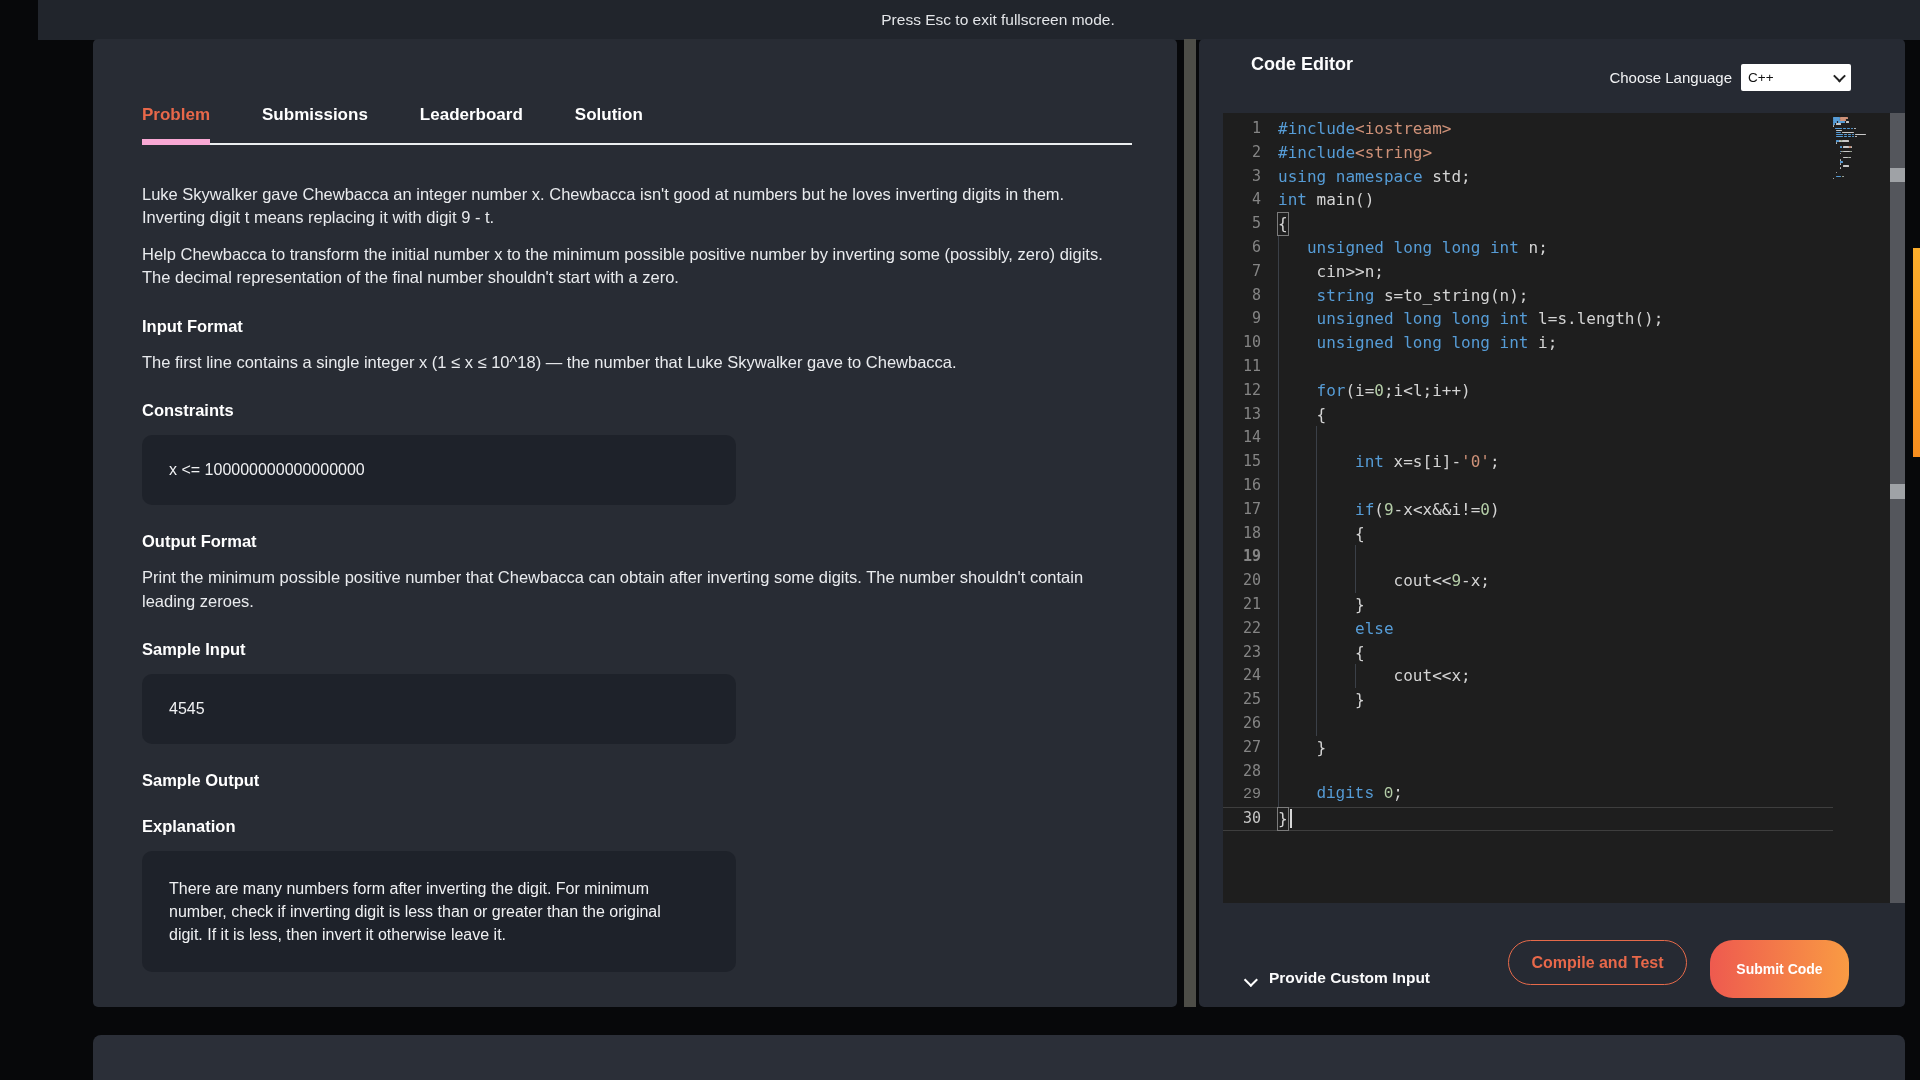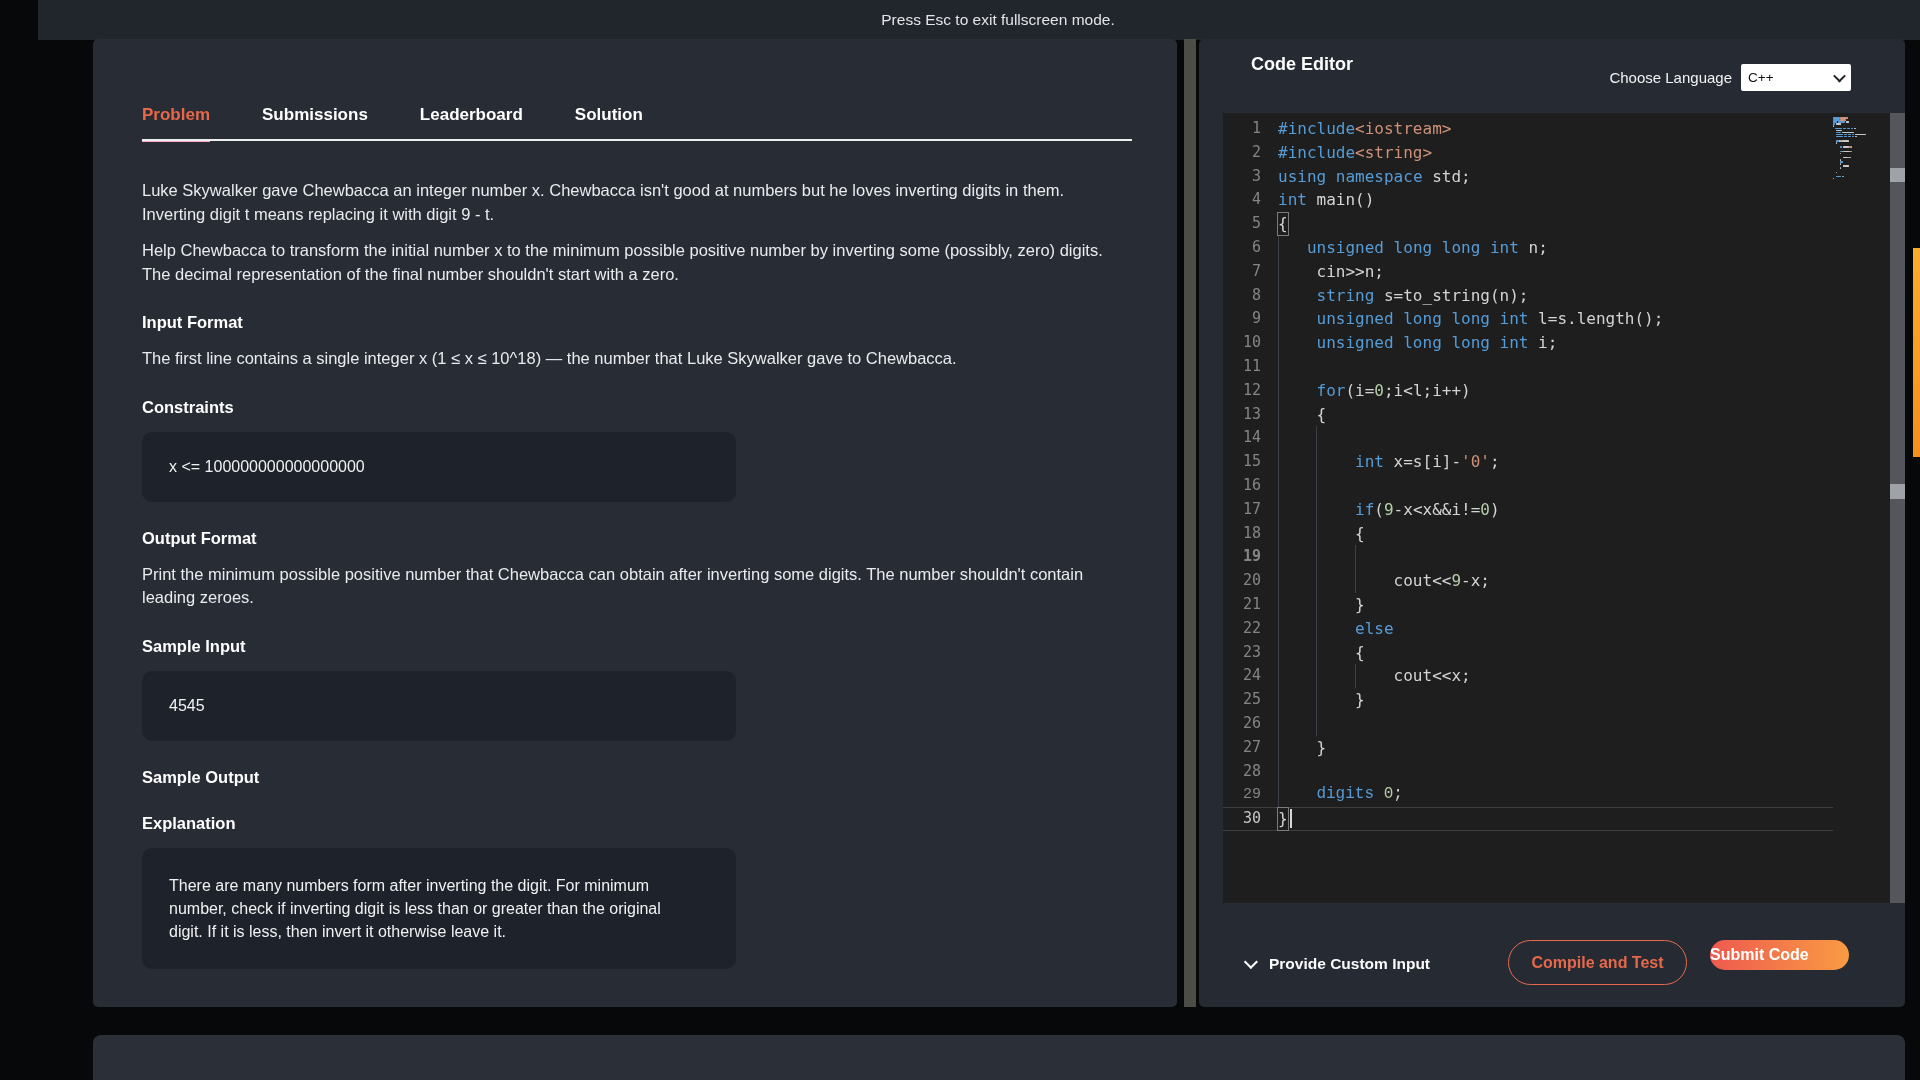--- a/index.html
+++ b/index.html
@@ -9,21 +9,21 @@
   
   #topbar{position:absolute;left:0;top:0;width:1920px;height:40px;background:#21252c;
     display:flex;align-items:center;justify-content:center;color:#e3e5e8;font-size:15.5px;}
 
   
   #problem-panel{position:absolute;left:55px;top:39px;width:1084px;height:968px;background:#282c34;
     border-radius:5px;color:#e8eaec;overflow:hidden;}
   #problem-inner{padding:66px 45px 0 49px;}
   #tabs{display:flex;gap:52px;border-bottom:2px solid #eceef0;}
   .tab{font-size:17px;font-weight:bold;color:#fff;padding-bottom:14px;cursor:pointer;}
-  .tab.active{color:#e8684a;border-bottom:1px solid #f9a8d4;margin-bottom:-2.5px;}
+  .tab.active{color:#e8684a;border-bottom:6px solid #f9a8d4;margin-bottom:-2.5px;}
   #problem-body{margin-top:38px;max-width:995px;}
   #problem-body p{margin:0 0 13px 0;font-size:16.5px;line-height:23.5px;color:#e9ebee;}
   #problem-body h3{margin:27px 0 15px 0;font-size:16.5px;color:#ffffff;}
   .box{background:#1e222a;border-radius:10px;padding:26px 26px 26px 27px;margin:0 0 12px 0;
     font-size:16px;color:#f0f1f3;max-width:541px;}
   .box.narrow .box-text{max-width:505px;line-height:23px;}
   .box-text{white-space:pre-wrap;}
 
   
   #divider{position:absolute;left:1146px;top:39px;width:12px;height:968px;background:#4d4d47;}
@@ -55,30 +55,30 @@
     border-bottom:1px solid #3e3e3e;z-index:0;}
   .brk{position:absolute;width:10px;height:21.8px;border:1px solid #7c7c7c;z-index:3;}
   .cursor{position:absolute;width:2px;height:19px;background:#d7d7d7;z-index:4;}
   #minimap{position:absolute;left:610px;top:4px;width:56px;height:74px;overflow:hidden;z-index:5;}
   .mseg{position:absolute;height:1.5px;border-radius:0.5px;}
   #scrolltrack{position:absolute;left:667px;top:0;width:15px;height:790px;background:#54565c;z-index:6;}
   .sthumb{position:absolute;left:667px;width:15px;background:#9fa2a6;z-index:7;}
 
   
   #editor-footer{position:absolute;left:0;bottom:20px;width:706px;height:47px;}
-  #custom-input{position:absolute;left:49px;top:0;height:47px;display:flex;align-items:center;cursor:pointer;}
+  #custom-input{position:absolute;left:49px;top:0;height:47px;display:flex;align-items:flex-end;cursor:pointer;}
   .chev{width:8px;height:8px;border-left:2.5px solid #fff;border-bottom:2.5px solid #fff;
     transform:rotate(-45deg) translateY(-3px);margin-right:11px;}
   #custom-input-label{font-size:15.5px;font-weight:bold;color:#fbfbfc;}
   #compile-btn{position:absolute;left:309px;top:0;width:179px;height:45px;border-radius:23px;
     border:1.5px solid #e66a4a;color:#e8684a;font-size:16px;font-weight:bold;background:transparent;
     display:flex;align-items:center;justify-content:center;box-sizing:border-box;cursor:pointer;text-align:center;}
-  #submit-btn{position:absolute;left:511px;top:0;width:139px;height:30px;border-radius:23px;
-    background:linear-gradient(90deg,#ee5a4f,#f99b43);color:#fff;font-size:16px;font-weight:bold;
-    display:flex;align-items:center;justify-content:flex-start;cursor:pointer;}
+  #submit-btn{position:absolute;left:511px;top:0;width:139px;height:58px;border-radius:23px;
+    background:linear-gradient(90deg,#ee5a4f,#f99b43);color:#fff;font-size:14px;font-weight:bold;
+    display:flex;align-items:center;justify-content:center;cursor:pointer;}
 
   
   #feedback-tab{position:absolute;left:1875px;top:248px;width:45px;height:209px;
     background:linear-gradient(205deg,#fbaf2c,#f68d1e);display:flex;align-items:center;justify-content:center;cursor:pointer;}
   #feedback-label{writing-mode:vertical-rl;transform:rotate(180deg);color:#fff;font-size:16.5px;
     font-weight:bold;letter-spacing:0.5px;}
 
   
   #bottom-card{position:absolute;left:55px;top:1035px;width:1812px;height:45px;background:#2b2f38;
     border-radius:8px 8px 0 0;}

